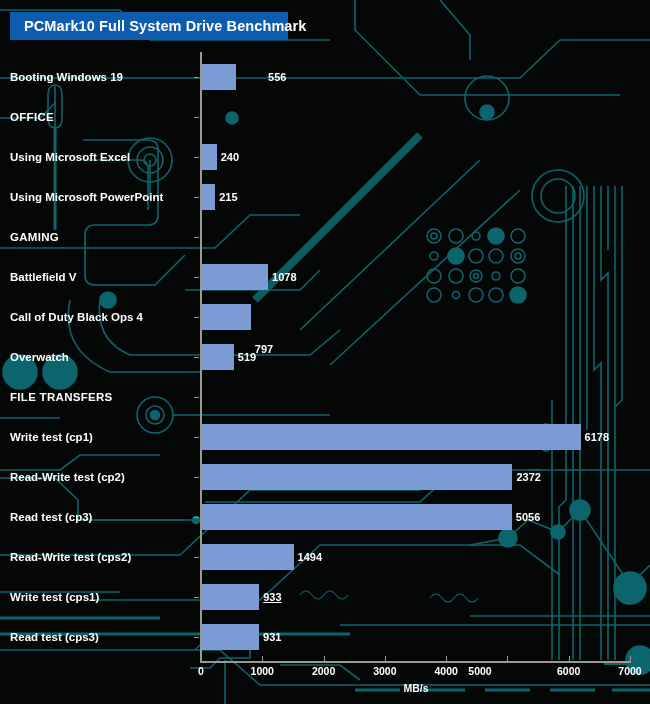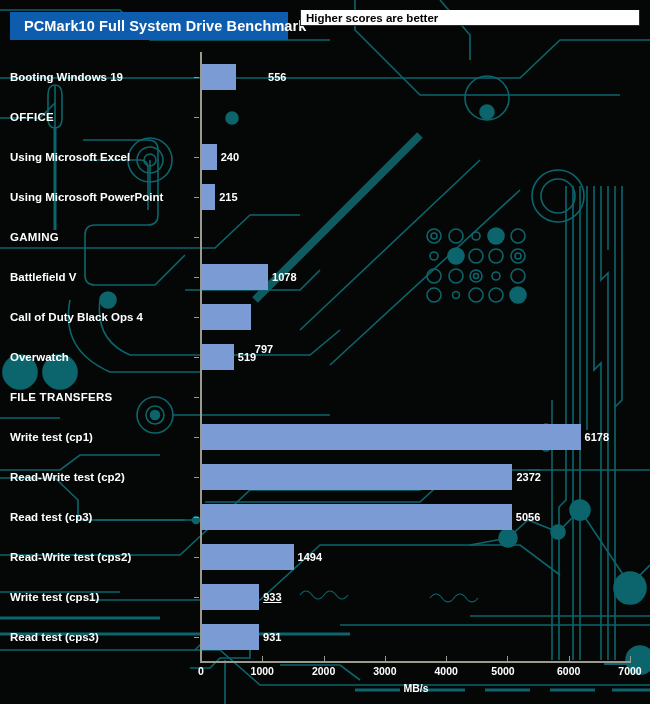--- a/index.html
+++ b/index.html
@@ -205,42 +205,39 @@
       <path d="M0 418 L60 418"></path>
       <path d="M205 502 L420 502 L455 470"></path>
     </g>
   </svg>
 
   <div class="header">
     <div class="title-box">
       <span>PCMark10 Full System Drive Benchmark</span>
     </div>
     <div class="sub-box">
-      <div class="sub-bot">
-        <span>Higher scores are better</span>
-      </div>
     </div>
   </div>
 
   <div class="plot">
     <div class="axis-line"></div>
     <div class="xaxis-line"></div>
     <div id="ticks">
         <div class="xtick" style="left: 201px;"></div>
         <div class="xticklabel" style="left: 201px;">0</div>
         <div class="xtick" style="left: 262.286px;"></div>
         <div class="xticklabel" style="left: 262.286px;">1000</div>
         <div class="xtick" style="left: 323.571px;"></div>
         <div class="xticklabel" style="left: 323.571px;">2000</div>
         <div class="xtick" style="left: 384.857px;"></div>
         <div class="xticklabel" style="left: 384.857px;">3000</div>
         <div class="xtick" style="left: 446.143px;"></div>
         <div class="xticklabel" style="left: 446.143px;">4000</div>
         <div class="xtick" style="left: 507.429px;"></div>
-        <div class="xticklabel" style="left: 503px; text-align: center;">5000</div>
+        <div class="xticklabel" style="left: 480px; text-align: center;">5000</div>
         <div class="xtick" style="left: 568.714px;"></div>
         <div class="xticklabel" style="left: 568.714px;">6000</div>
         <div class="xtick" style="left: 630px;"></div>
         <div class="xticklabel" style="left: 630px;">7000</div>
       </div>
     <div id="yticks">
         <div class="ytick" style="top: 25px;"></div>
         <div class="ytick" style="top: 65px;"></div>
         <div class="ytick" style="top: 105px;"></div>
         <div class="ytick" style="top: 145px;"></div>

